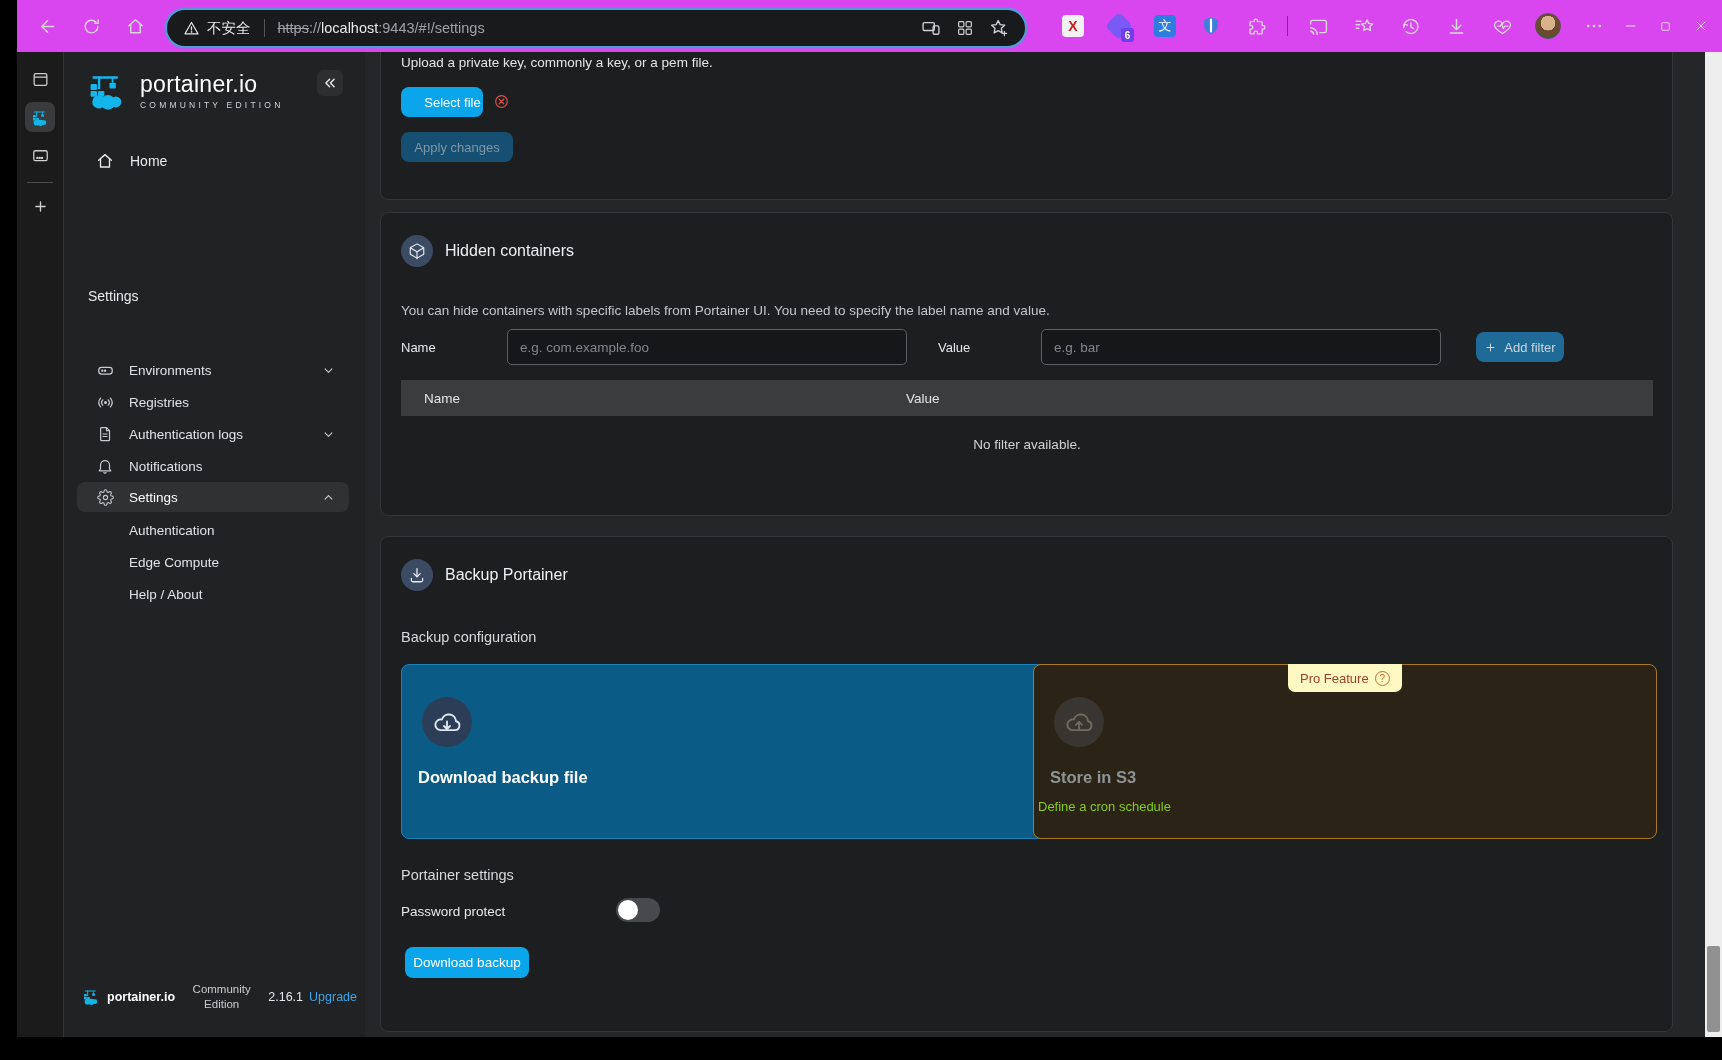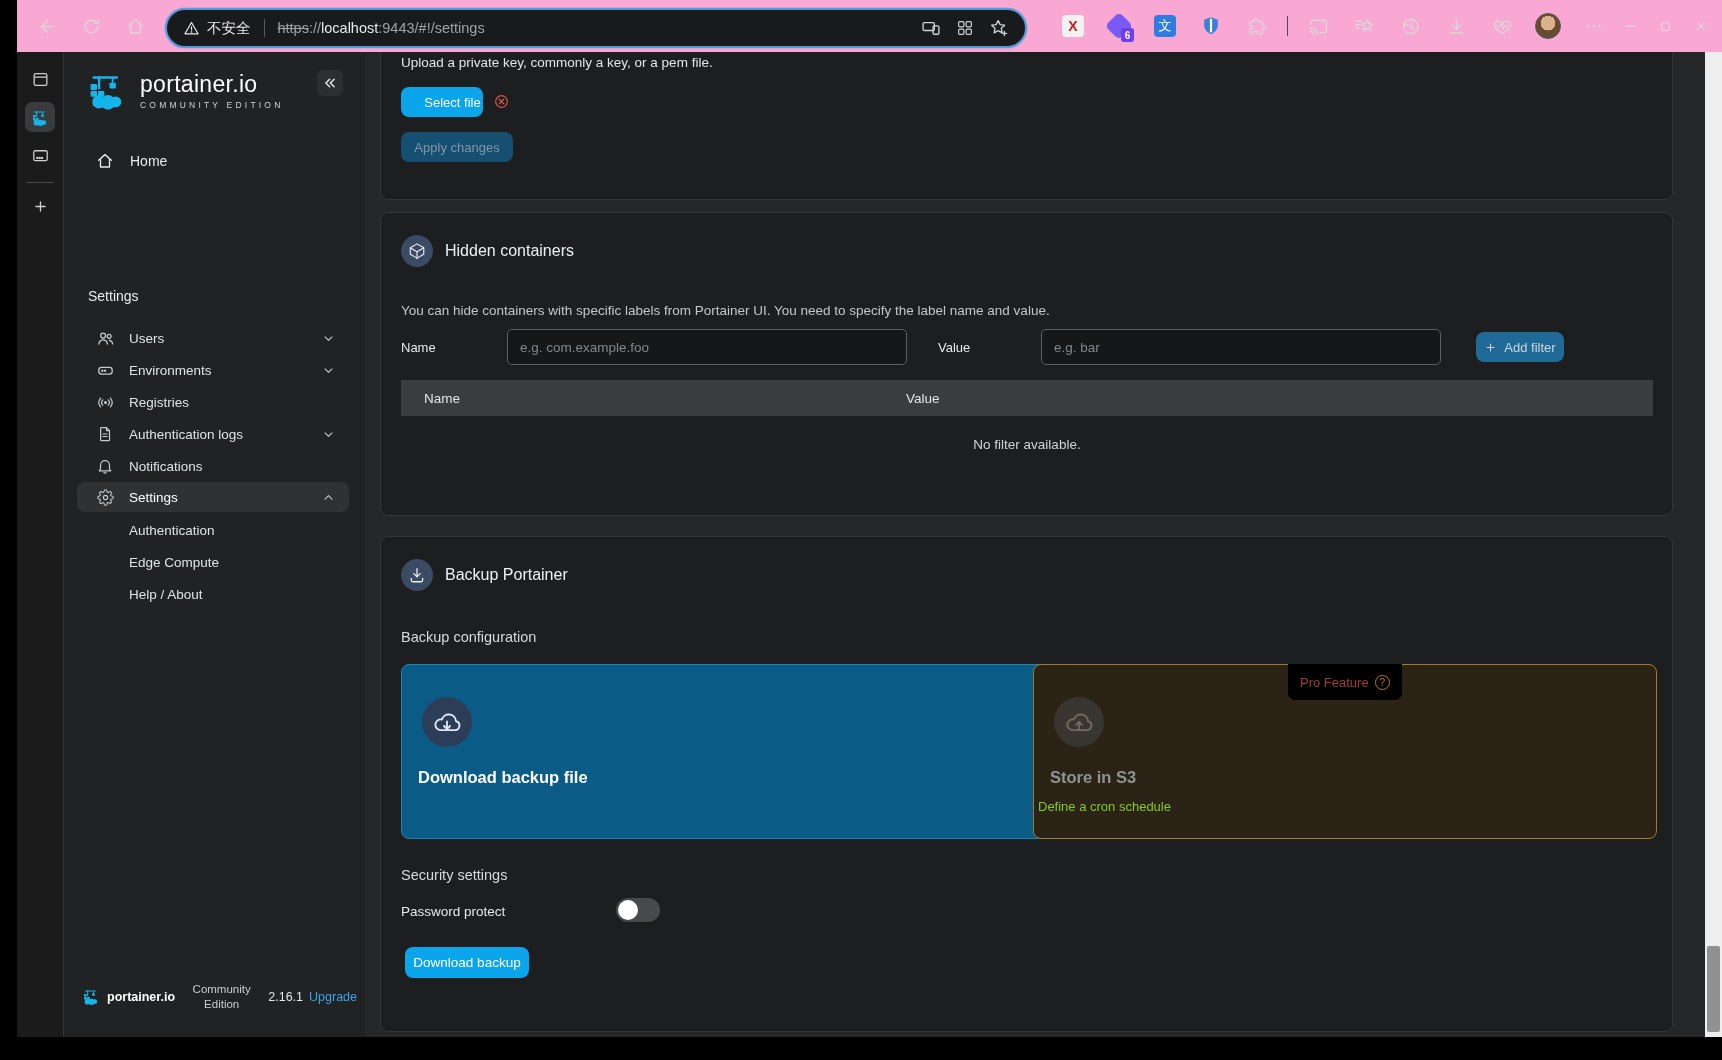--- a/index.html
+++ b/index.html
@@ -1,21 +1,21 @@
 <!DOCTYPE html>
 <html><head>
 <meta charset="utf-8">
 <style>
   * { margin:0; padding:0; box-sizing:border-box; }
   html,body { background:#000; }
   body { font-family:"Liberation Sans", sans-serif; }
   .stage { position:relative; width:1722px; height:1060px; background:#000; overflow:hidden; }
 
   
-  .titlebar { position:absolute; left:17px; top:0; right:0; height:52px; background:#f9a8d4; }
+  .titlebar { position:absolute; left:17px; top:0; right:0; height:52px; background:#d946ef; }
   .navbtns { position:absolute; left:8px; top:0; height:52px; display:flex; align-items:center; }
   .navbtn { width:44px; height:38px; display:flex; align-items:center; justify-content:center; color:#d7d7d7; border-radius:6px; }
   .addressbar { position:absolute; left:148px; top:8px; width:862px; height:40px; border-radius:20px; background:#191a1b;
                 border:2px solid #4f9cd9; box-shadow:0 0 0 1px rgba(80,160,220,.25); display:flex; align-items:center; padding:0 16px; }
   .addr-warn { display:flex; align-items:center; gap:7px; color:#e8e8e8; font-size:14.5px; }
   .addr-sep { width:1px; height:18px; background:#55585b; margin:0 13px; }
   .url { font-size:14.5px; color:#9ea2a6; white-space:nowrap; }
   .url .strike { text-decoration:line-through; color:#9ea2a6; }
   .url .host { color:#e9eaeb; }
   .addr-right { margin-left:auto; display:flex; align-items:center; gap:15px; color:#cfd2d5; }
@@ -86,21 +86,21 @@
   .card-brown { background:#2c2317; border:1px solid #a87827; }
   .card .cloud-circle { position:absolute; left:20px; top:32px; width:50px; height:50px; border-radius:50%; display:flex; align-items:center; justify-content:center; }
   .card-blue .cloud-circle { background:#2c3e57; color:#dfe7f2; }
   .card-brown .cloud-circle { background:#393530; color:#716b60; }
   .card-label { position:absolute; left:16px; top:103px; font-size:16.5px; font-weight:bold; }
   .card-blue .card-label { color:#fff; }
   .card-brown .card-label { color:#8e9494; }
   .card-sub { position:absolute; left:4px; top:134px; font-size:13px; color:#84cc16; }
   .check-badge { position:absolute; right:11px; top:14px; width:21px; height:21px; border-radius:50%; background:#15aef0; color:#fff;
                  display:flex; align-items:center; justify-content:center; box-shadow:0 0 0 1px rgba(255,255,255,.25); }
-  .pro-badge { position:absolute; left:254px; top:-1px; height:36px; padding:0 12px; background:#000000; color:#9f3f2a; font-size:13px;
+  .pro-badge { position:absolute; left:254px; top:-1px; height:28px; padding:0 12px; background:#fef9c3; color:#9f3f2a; font-size:13px;
                border-radius:0 0 7px 7px; display:flex; align-items:center; gap:6px; }
   .pro-badge .q { width:15px; height:15px; border:1.4px solid #c0712f; border-radius:50%; color:#c0712f; font-size:10px; display:flex; align-items:center; justify-content:center; }
   .toggle { position:absolute; width:44px; height:24px; border-radius:12px; background:#47494c; }
   .toggle .knob { position:absolute; left:2px; top:2px; width:20px; height:20px; border-radius:50%; background:#fff; }
 
   .pagescroll { position:absolute; right:0; top:52px; width:17px; bottom:23px; background:#eeeeee; }
   .pagescroll .thumb { position:absolute; left:2px; right:2px; bottom:5px; height:86px; background:#919191; border-radius:2px; }
 </style>
 </head>
 <body>
@@ -447,33 +447,20 @@
           <svg width="18" height="18" viewBox="0 0 24 24">
             <use href="#i-home"></use>
           </svg>
         </span>
       <span>Home</span>
     </div>
 
 
     <div class="side-heading">Settings</div>
 
-    <div class="nav-row" style="top:271px">
-      <span class="ic">
-          <svg width="19" height="19" viewBox="0 0 24 24">
-            <use href="#i-users"></use>
-          </svg>
-        </span>
-      <span>Users</span>
-      <span class="chev">
-          <svg width="15" height="15" viewBox="0 0 24 24">
-            <use href="#i-chev-d"></use>
-          </svg>
-        </span>
-    </div>
     <div class="nav-row" style="top:303px">
       <span class="ic">
           <svg width="19" height="19" viewBox="0 0 24 24">
             <use href="#i-env"></use>
           </svg>
         </span>
       <span>Environments</span>
       <span class="chev">
           <svg width="15" height="15" viewBox="0 0 24 24">
             <use href="#i-chev-d"></use>
@@ -628,21 +615,21 @@
         </span>
         <span class="cloud-circle">
             <svg width="30" height="30" viewBox="0 0 24 24">
               <use href="#i-cloud-up"></use>
             </svg>
           </span>
         <span class="card-label">Store in S3</span>
         <span class="card-sub">Define a cron schedule</span>
       </div>
 
-      <div class="sec-heading" style="left:20px; top:330px;">Security settings</div>
+      <div class="sec-heading" style="left:20px; top:330px;">Portainer settings</div>
       <div style="position:absolute; left:20px; top:367px; font-size:13.5px; color:#e6e9eb;">Password protect</div>
       <div class="toggle" style="left:235px; top:361px;">
           <span class="knob"></span>
         </div>
 
       <div class="btn btn-primary" style="position:absolute; left:24px; top:410px; width:124px; height:31px; font-size:13.5px;">Download backup</div>
     </div>
   </div>
 
   <div class="pagescroll">

